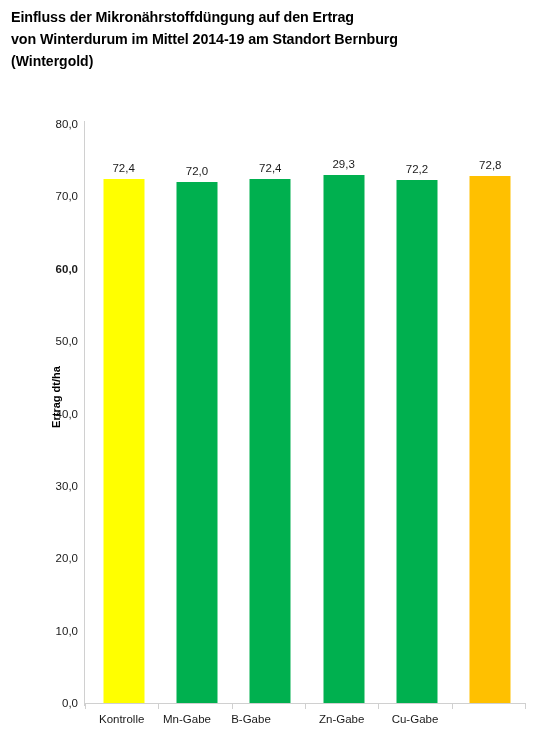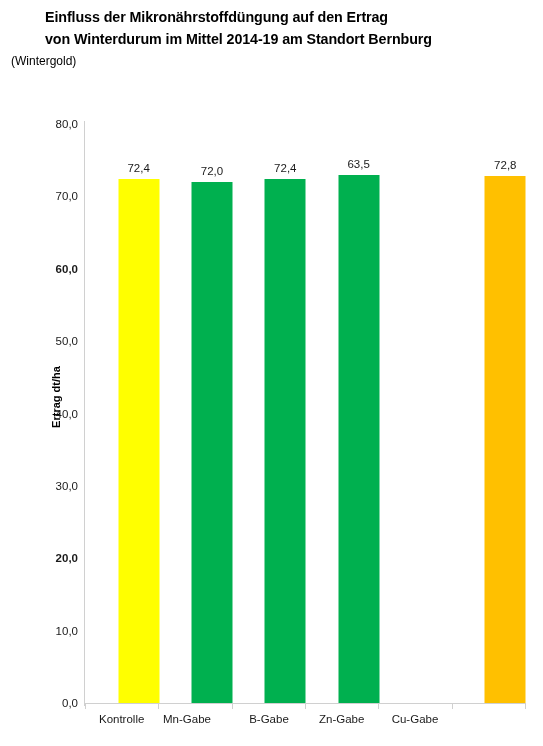--- a/index.html
+++ b/index.html
@@ -23,25 +23,24 @@
     top: 6px;
     width: 520px;
   }
   .title-line {
     font-size: 14.3px;
     font-weight: bold;
     line-height: 22px;
     letter-spacing: -0.1px;
     color: #000000;
     white-space: nowrap;
-    margin-left: 34px;
   }
   .subtitle-line {
-    font-size: 12px;
-    font-weight: normal;
+    font-size: 14px;
+    font-weight: bold;
     line-height: 22px;
     color: #000000;
     white-space: nowrap;
   }
 
   
   .chart-area {
     position: absolute;
     left: 0;
     top: 95px;
@@ -96,21 +95,21 @@
     font-weight: bold;
     color: #000000;
     transform: rotate(-90deg);
     transform-origin: center center;
     white-space: nowrap;
   }
 
   
   .bars {
     position: absolute;
-    left: 102px;
+    left: 87px;
     top: 29px;
     width: 440px;
     height: 579px;
   }
   .bar-slot {
     position: absolute;
     bottom: 0;
     top: 0;
   }
   .bar {
@@ -167,21 +166,21 @@
 <div class="chart-area">
 
   <div class="axis-y-line"></div>
   <div class="axis-x-line"></div>
 
   <div class="yaxis-title">Ertrag dt/ha</div>
 
   <div class="ytick-holder" id="ytick-holder">
       <div class="ytick" style="top: 579px;">0,0</div>
       <div class="ytick" style="top: 506.625px;">10,0</div>
-      <div class="ytick" style="top: 434.25px; font-weight: bold;">20,0</div>
+      <div class="ytick" style="top: 434.25px;">20,0</div>
       <div class="ytick" style="top: 361.875px;">30,0</div>
       <div class="ytick" style="top: 289.5px;">40,0</div>
       <div class="ytick" style="top: 217.125px;">50,0</div>
       <div class="ytick" style="top: 144.75px; font-weight: bold;">60,0</div>
       <div class="ytick" style="top: 72.375px;">70,0</div>
       <div class="ytick" style="top: 0px;">80,0</div>
     </div>
 
   <div class="bars" id="bars">
       <div class="bar-slot" style="left: 0px; width: 73.3333px;">
@@ -191,21 +190,25 @@
       <div class="bar-slot" style="left: 73.3333px; width: 73.3333px;">
         <div class="bar" style="height: 521.1px; background: rgb(0, 176, 79);"></div>
         <div class="bar-label" style="bottom: 526.1px;">72,0</div>
       </div>
       <div class="bar-slot" style="left: 146.667px; width: 73.3333px;">
         <div class="bar" style="height: 523.995px; background: rgb(0, 176, 79);"></div>
         <div class="bar-label" style="bottom: 528.995px;">72,4</div>
       </div>
       <div class="bar-slot" style="left: 220px; width: 73.3333px;">
         <div class="bar" style="height: 528.337px; background: rgb(0, 176, 79);"></div>
-        <div class="bar-label" style="bottom: 533.337px;">63,5</div>
+        <div class="bar-label" style="bottom: 533.337px;">29,3</div>
+      </div>
+      <div class="bar-slot" style="left: 293.333px; width: 73.3333px;">
+        <div class="bar" style="height: 522.548px; background: rgb(0, 176, 79);"></div>
+        <div class="bar-label" style="bottom: 527.548px;">72,2</div>
       </div>
       <div class="bar-slot" style="left: 366.667px; width: 73.3333px;">
         <div class="bar" style="height: 526.89px; background: rgb(255, 192, 0);"></div>
         <div class="bar-label" style="bottom: 531.89px;">72,8</div>
       </div>
     </div>
 
   <div id="xtick-marks">
       <div class="xtick-mark" style="left: 158.333px;"></div>
       <div class="xtick-mark" style="left: 231.667px;"></div>
@@ -216,21 +219,21 @@
       <div class="xtick-mark" style="left: 85px;"></div>
     </div>
 
   <div class="xcats" id="xcats">
       <div class="xcat" style="left: 36.6667px;">
         <div>Kontrolle</div>
       </div>
       <div class="xcat" style="left: 102px;">
         <div>Mn-Gabe</div>
       </div>
-      <div class="xcat" style="left: 184px;">
+      <div class="xcat" style="left: 166px;">
         <div>B-Gabe</div>
       </div>
       <div class="xcat" style="left: 256.667px;">
         <div>Zn-Gabe</div>
       </div>
       <div class="xcat" style="left: 330px;">
         <div>Cu-Gabe</div>
       </div>
     </div>
 

